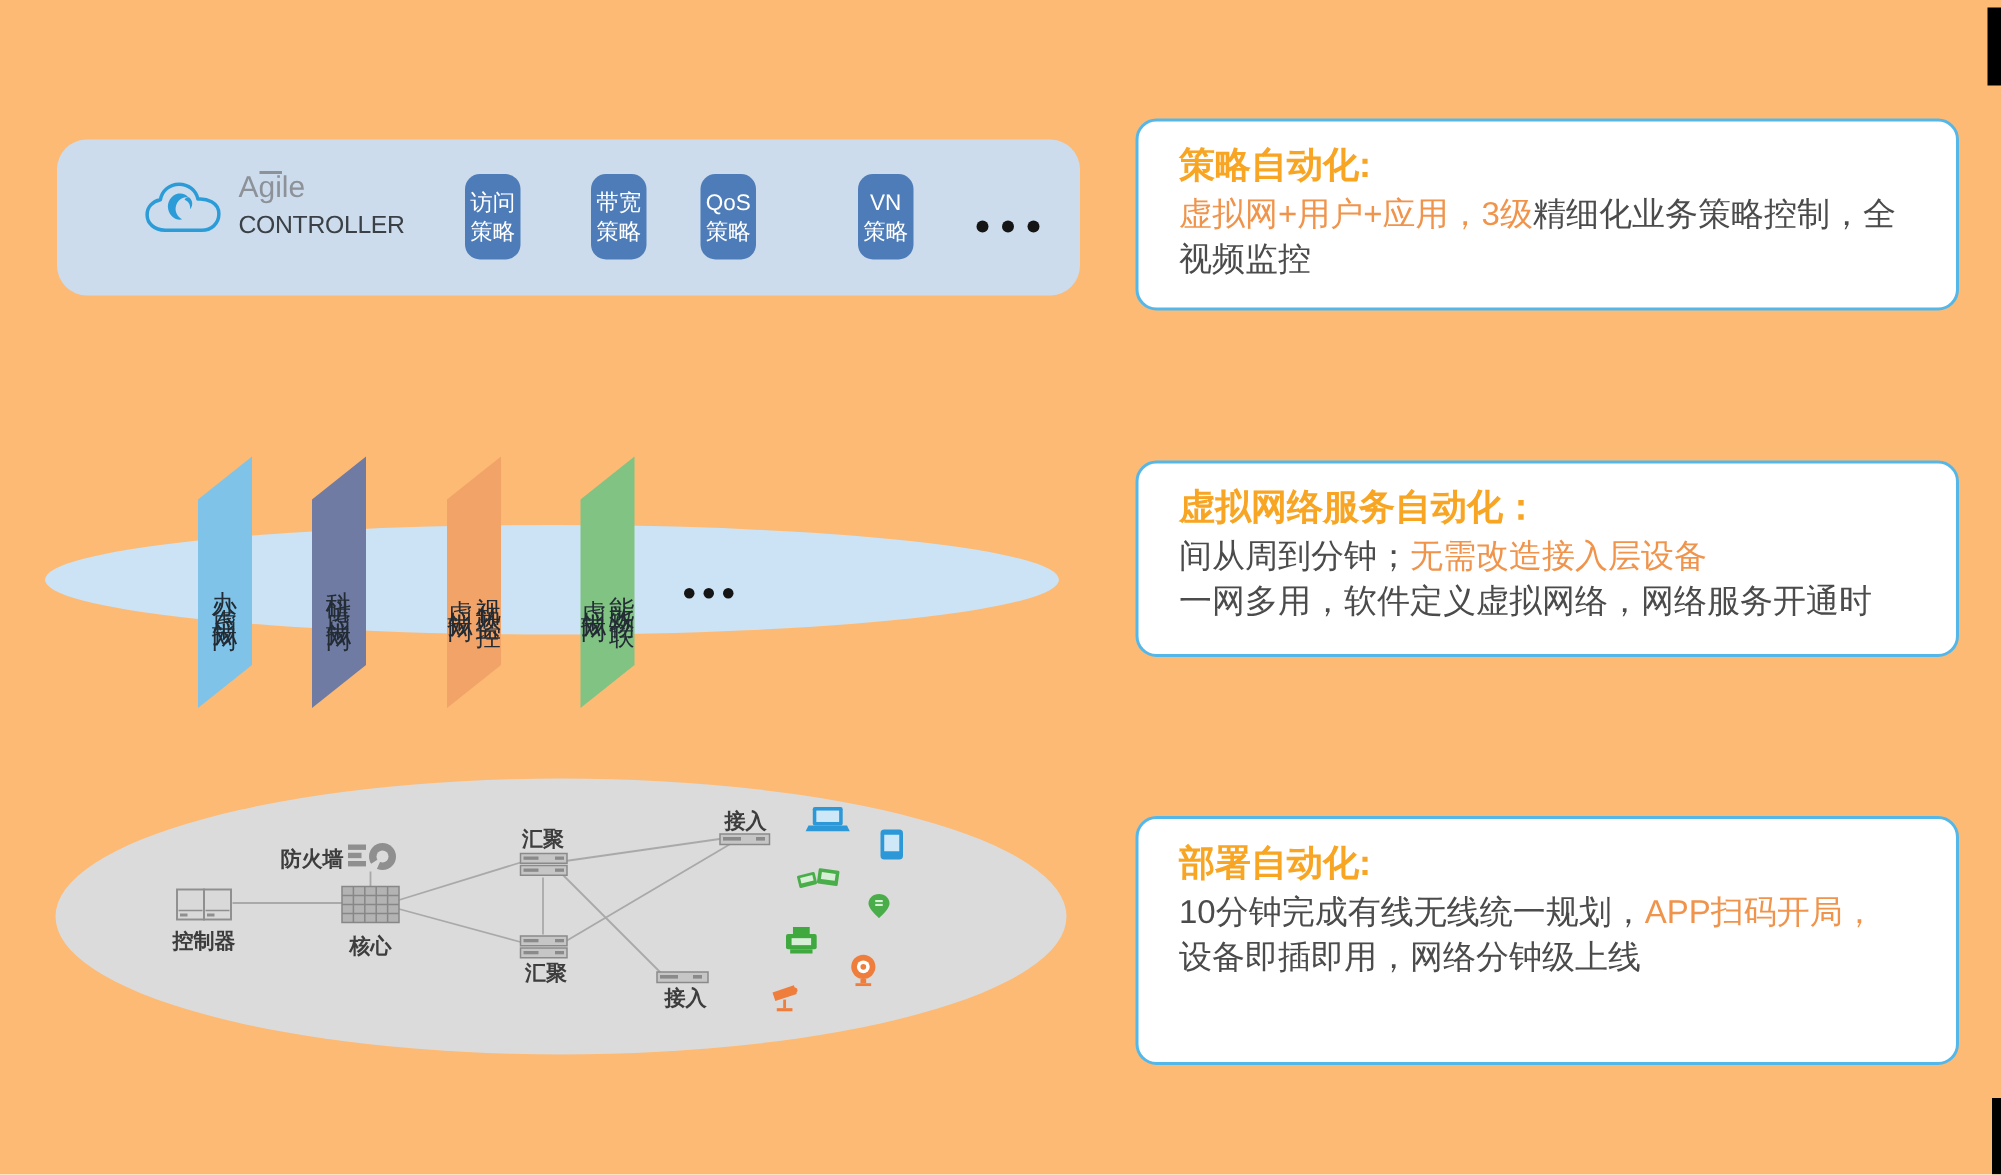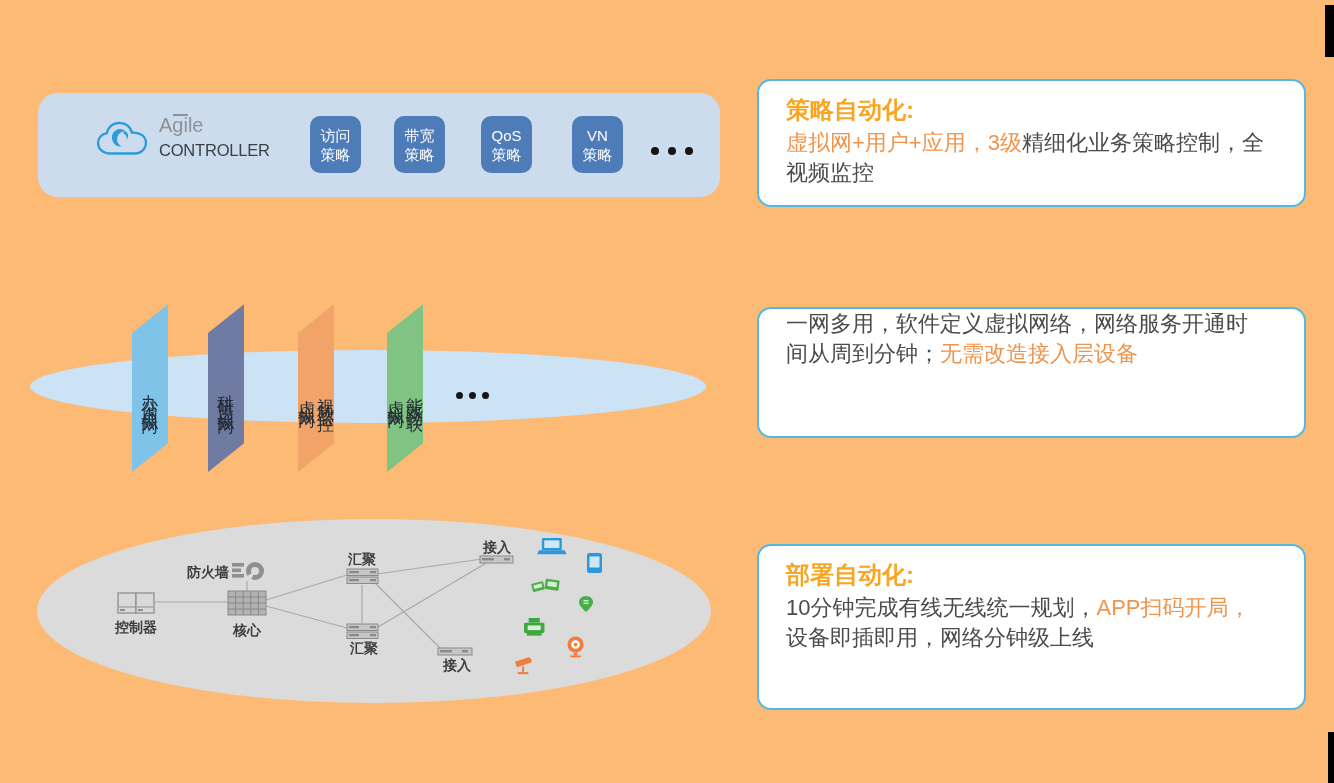--- a/index.html
+++ b/index.html
@@ -6,21 +6,21 @@
   .canvas{position:relative;width:1334px;height:783px;background:#fdba74;font-family:"Liberation Sans",sans-serif;overflow:hidden;}
 
   
   .banner{position:absolute;left:38px;top:93px;width:682px;height:104px;background:#cddcec;border-radius:20px;}
   .logo{position:absolute;left:58px;top:18px;display:flex;}
   .cloud-svg{width:52px;height:45px;margin-top:7px;}
   .brand{margin-left:11px;margin-top:3px;}
   .brand-top{font-size:20px;color:#8d9299;position:relative;width:max-content;}
   .brand-top .macron{position:absolute;left:14px;top:0px;width:15px;height:1.8px;background:#8d9299;}
   .brand-bottom{font-size:16.5px;font-weight:normal;color:#3a4046;letter-spacing:-0.2px;margin-top:4px;}
-  .pbtn{position:absolute;top:23px;width:51px;height:57px;background:#4d7cb8;border-radius:10px;color:#fff;font-size:15px;text-align:center;line-height:19px;padding-top:10px;box-sizing:border-box;}
+  .pbtn{position:absolute;top:23px;width:37px;height:57px;background:#4d7cb8;border-radius:10px;color:#fff;font-size:15px;text-align:center;line-height:19px;padding-top:10px;box-sizing:border-box;}
   .pbtn span{display:block;}
   .dots{position:absolute;display:flex;}
   .dots .dot{width:8px;height:8px;border-radius:50%;background:#151515;display:block;}
   .dots-top{left:613px;top:54px;gap:9px;}
   .dots-mid{left:456px;top:392px;gap:6px;}
   .dots-mid .dot{width:7px;height:7px;}
 
   
   .mid-ellipse{position:absolute;left:30px;top:350px;width:676px;height:73px;background:#cbe3f5;border-radius:50%;}
   .plane-shape{position:absolute;width:36px;height:139px;transform:skewY(-38.5deg);transform-origin:0 0;top:333px;}
@@ -59,21 +59,21 @@
       </div>
     </div>
     <div class="pbtn" style="left:272px;">
       <span>访问</span>
       <span>策略</span>
     </div>
     <div class="pbtn" style="left:356px;text-align:center;">
       <span>带宽</span>
       <span>策略</span>
     </div>
-    <div class="pbtn" style="left:443px;">
+    <div class="pbtn" style="left:429px;">
       <span>QoS</span>
       <span>策略</span>
     </div>
     <div class="pbtn" style="left:534px;">
       <span>VN</span>
       <span>策略</span>
     </div>
     <div class="dots dots-top">
       <span class="dot"></span>
       <span class="dot"></span>
@@ -234,22 +234,23 @@
     </g>
   </svg>
 
   <div class="info-box" style="top:79px;height:128px;">
     <div class="ib-title">策略自动化:</div>
     <div class="ib-line"><span class="seg-orange">虚拟网+用户+应用，3级</span><span class="seg-dark">精细化业务策略控制，全</span></div>
     <div class="ib-line"><span class="seg-dark">视频监控</span></div>
   </div>
 
   <div class="info-box" style="top:307px;height:131px;">
+    <div class="ib-title">虚拟网络服务自动化：</div>
+    <div class="ib-line"><span class="seg-dark">间从周到分钟；</span><span class="seg-orange">无需改造接入层设备</span></div>
     <div class="ib-line"><span class="seg-dark">一网多用，软件定义虚拟网络，网络服务开通时</span></div>
-    <div class="ib-line"><span class="seg-dark">间从周到分钟；</span><span class="seg-orange">无需改造接入层设备</span></div>
   </div>
 
   <div class="info-box" style="top:544px;height:166px;">
     <div class="ib-title">部署自动化:</div>
     <div class="ib-line"><span class="seg-dark">10分钟完成有线无线统一规划，</span><span class="seg-orange">APP扫码开局，</span></div>
     <div class="ib-line"><span class="seg-dark">设备即插即用，网络分钟级上线</span></div>
   </div>
 
   <div class="bar-top"></div>
   <div class="bar-bot"></div>

